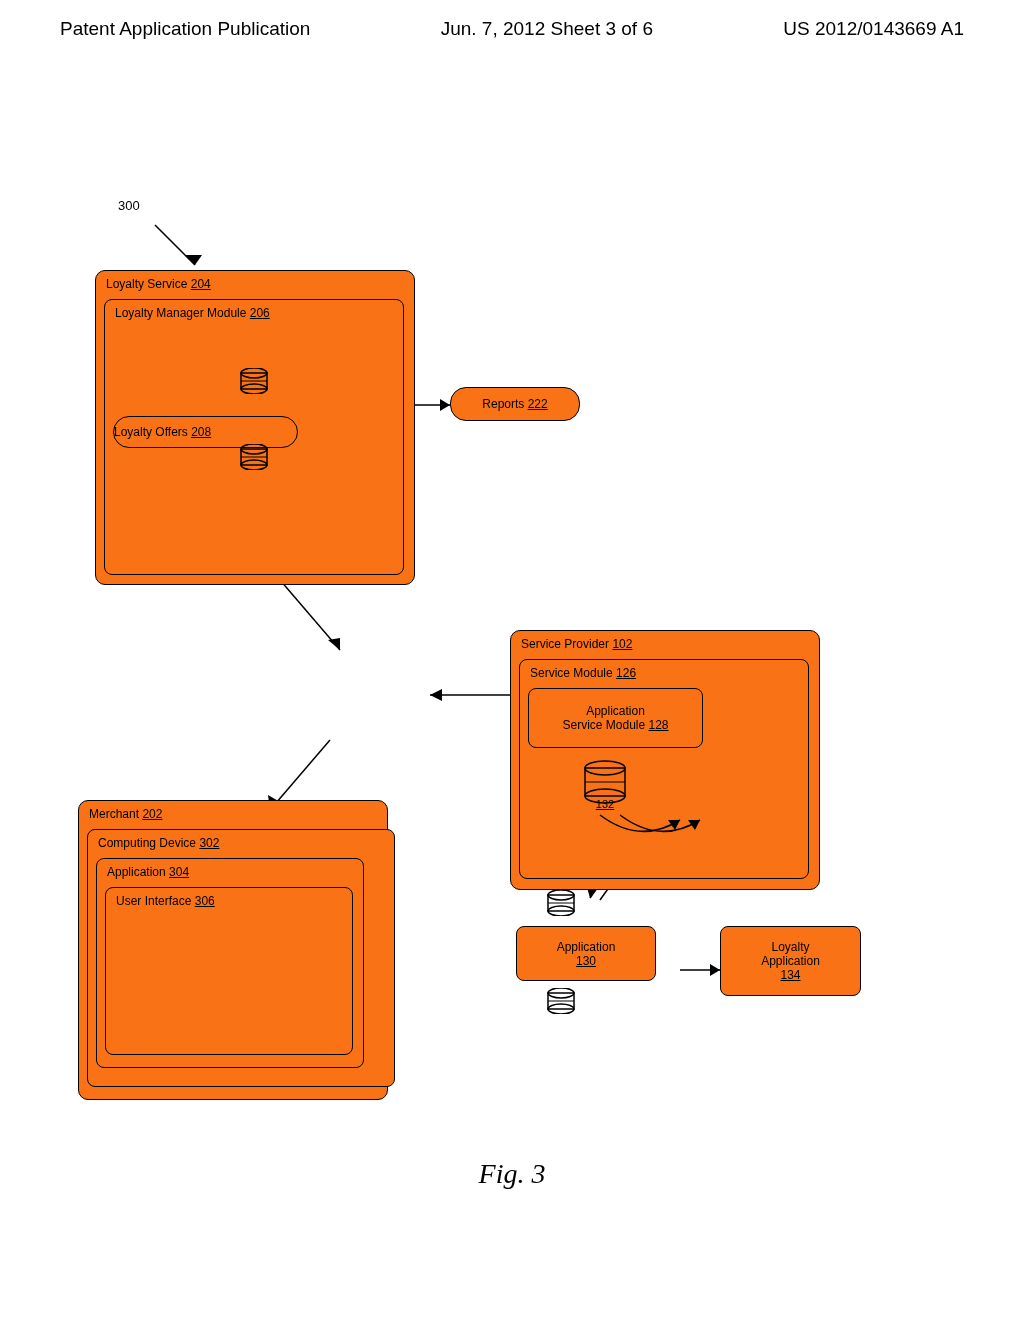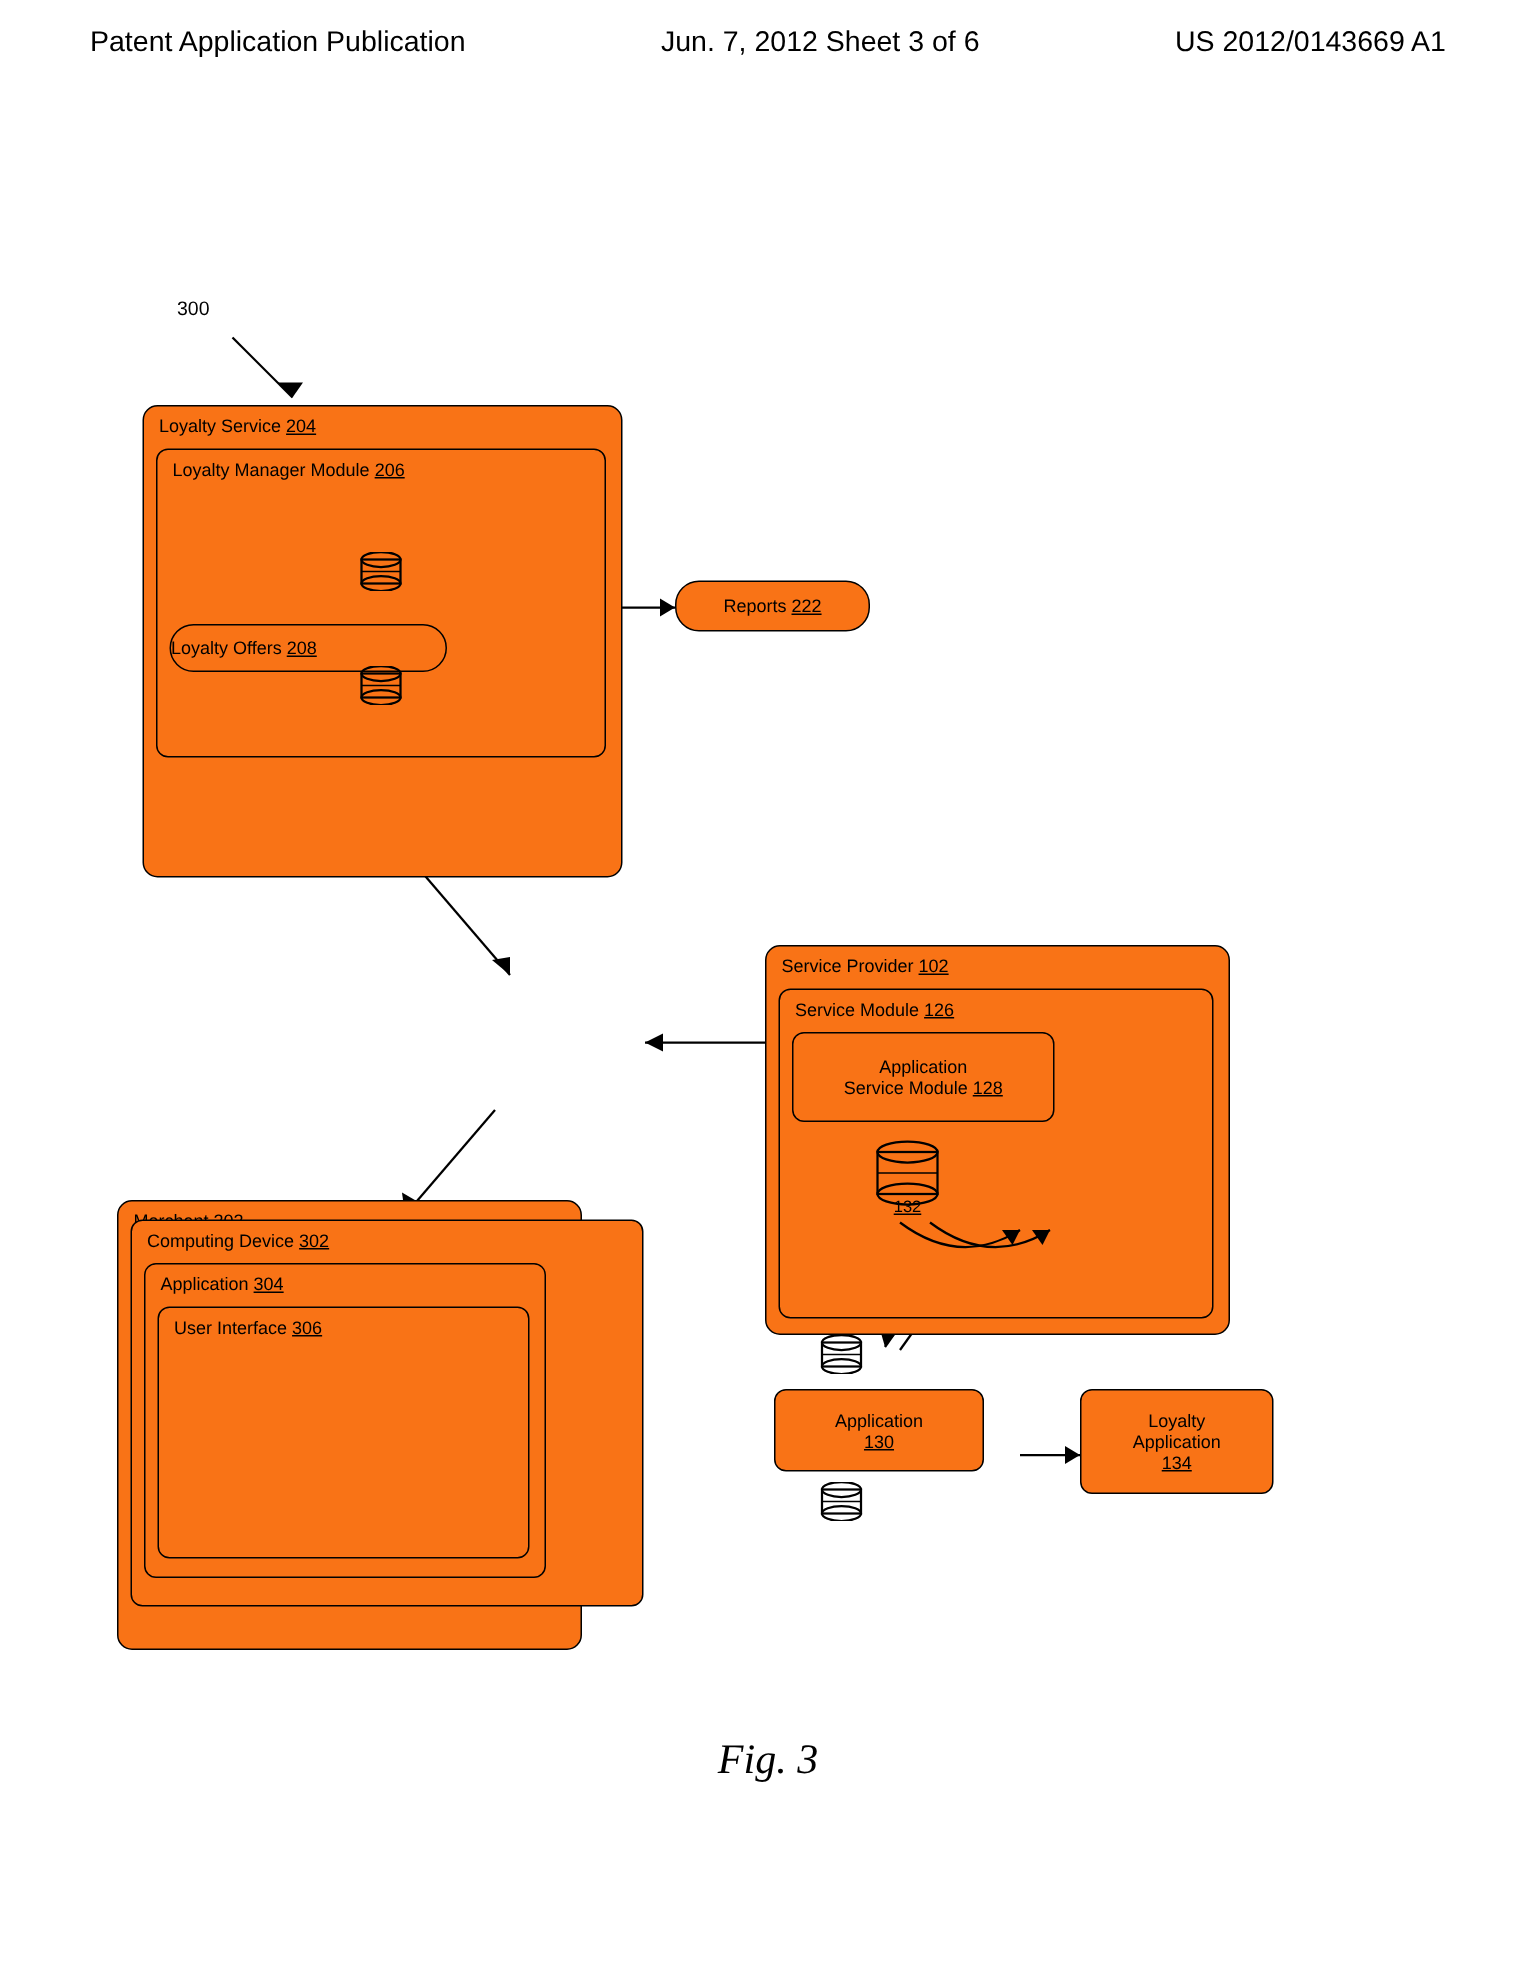--- a/index.html
+++ b/index.html
@@ -109,21 +109,21 @@
   </svg>
 
   <div class="ref-label" style="top:148px; left:118px;">300</div>
 
   <div class="box" style="top:220px; left:95px; width:320px; height:315px; border-radius:10px;">
 
     <div style="position:absolute; top:6px; left:10px; font-size:12px;">
       <span>Loyalty Service</span> <u>204</u>
     </div>
 
-    <div class="box" style="top:28px; left:8px; width:300px; height:206px; border-radius:8px;">
+    <div class="box" style="top:28px; left:8px; width:300px; height:276px; border-radius:8px;">
       <div style="position:absolute; top:6px; left:10px; font-size:12px;">
         <span>Loyalty Manager Module</span> <u>206</u>
       </div>
 
 
       <div style="position:absolute; top:68px; left:50%; transform:translateX(-50%);">
         <svg width="30" height="26" viewBox="0 0 30 26">
           <ellipse cx="15" cy="5" rx="13" ry="5" fill="none" stroke="#000" stroke-width="1.5"></ellipse>
           <rect x="2" y="5" width="26" height="16" fill="none" stroke="#000" stroke-width="1.5"></rect>
           <ellipse cx="15" cy="21" rx="13" ry="5" fill="none" stroke="#000" stroke-width="1.5"></ellipse>
@@ -210,32 +210,32 @@
 
   <div style="position:absolute; top:938px; left:546px;">
     <svg width="30" height="26" viewBox="0 0 30 26">
       <ellipse cx="15" cy="5" rx="13" ry="5" fill="none" stroke="#000" stroke-width="1.5"></ellipse>
       <rect x="2" y="5" width="26" height="16" fill="none" stroke="#000" stroke-width="1.5"></rect>
       <ellipse cx="15" cy="21" rx="13" ry="5" fill="none" stroke="#000" stroke-width="1.5"></ellipse>
       <line x1="2" y1="13" x2="28" y2="13" stroke="#000" stroke-width="1"></line>
     </svg>
   </div>
 
-  <div class="box" style="top:876px; left:720px; width:129px; height:70px; border-radius:8px; display:flex; align-items:center; justify-content:center;">
+  <div class="box" style="top:876px; left:720px; width:141px; height:70px; border-radius:8px; display:flex; align-items:center; justify-content:center;">
     <span style="font-size:12px; text-align:center;">
       Loyalty<br>Application<br><u>134</u>
     </span>
   </div>
 
   <div class="box" style="top:750px; left:78px; width:310px; height:300px; border-radius:10px;">
     <div style="position:absolute; top:6px; left:10px; font-size:12px;">
       <span>Merchant</span> <u>202</u>
     </div>
 
-    <div class="box" style="top:12px; left:8px; width:342px; height:258px; border-radius:8px;text-decoration:underline;">
+    <div class="box" style="top:28px; left:8px; width:308px; height:258px; border-radius:8px;text-decoration:underline;">
       <div style="position:absolute; top:6px; left:10px; font-size:12px;">
         <span>Computing Device</span> <u>302</u>
       </div>
 
       <div class="box" style="top:28px; left:8px; width:268px; height:210px; border-radius:8px;">
         <div style="position:absolute; top:6px; left:10px; font-size:12px;">
           <span>Application</span> <u>304</u>
         </div>
 
         <div class="box" style="top:28px; left:8px; width:248px; height:168px; border-radius:8px;">

